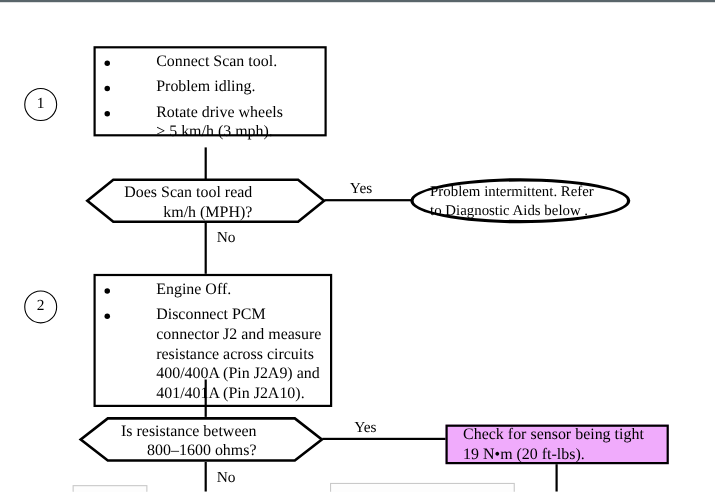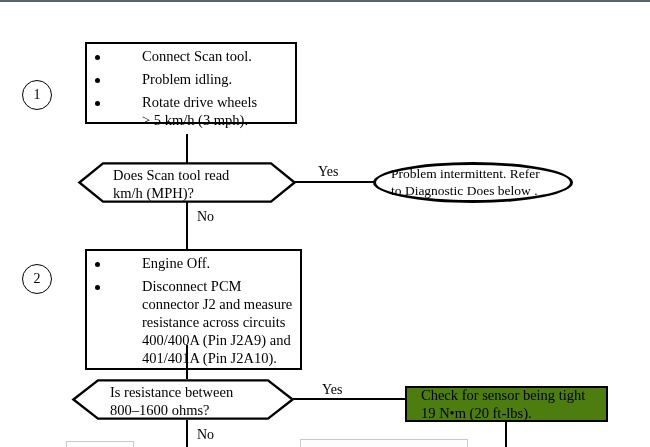--- a/index.html
+++ b/index.html
@@ -85,21 +85,21 @@
   }
   .bullet-text .cont {
     display: block;
   }
 
   
   .text-box {
     position: absolute;
     box-sizing: border-box;
     border: 2.4px solid #000;
-    background: #4d7c0f;
+    background: #f0abfc;
     display: flex;
     align-items: center;
     font-family: Liberation Serif, serif;
   }
   .text-box .tb-inner {
     padding: 2px 8px 2px 14px;
     font-size: 14.5px;
     line-height: 1.26;
   }
 
@@ -109,20 +109,21 @@
   }
   .hex-wrap svg {
     position: absolute;
     left: 0; top: 0;
     overflow: visible;
   }
   .hex-label {
     position: absolute;
     font-size: 14.5px;
     line-height: 1.24;
+    text-align: right;
   }
 
   
   .oval {
     position: absolute;
     box-sizing: border-box;
     border: 3.2px solid #000;
     border-radius: 50% / 50%;
     background: #fff;
     display: flex;
@@ -208,21 +209,21 @@
       <div>km/h (MPH)?</div>
     </div>
   </div>
 
   <div class="conn-h" style="left:295px; top:181px; width:82px;"></div>
   <div class="branch-label" style="left:318px; top:165px;">Yes</div>
 
   <div class="oval" style="left:373px; top:162px; width:200px; height:41px;">
     <div class="ov-inner">
       <div>Problem intermittent. Refer</div>
-      <div>to Diagnostic Does below .</div>
+      <div>to Diagnostic Aids below .</div>
     </div>
   </div>
 
   <div class="conn-v" style="left:186px; top:202px; height:47px;"></div>
   <div class="branch-label" style="left:197px; top:210px;">No</div>
 
   <div class="step-circle" style="left:22px; top:264px;">
     <span>2</span>
   </div>
 

